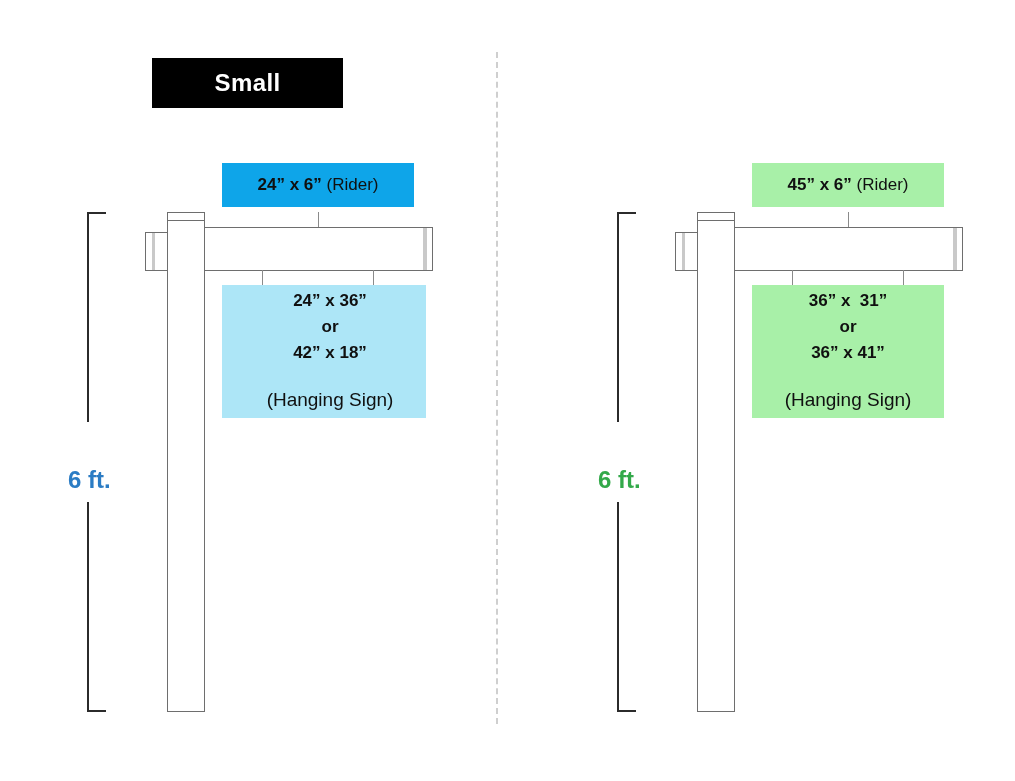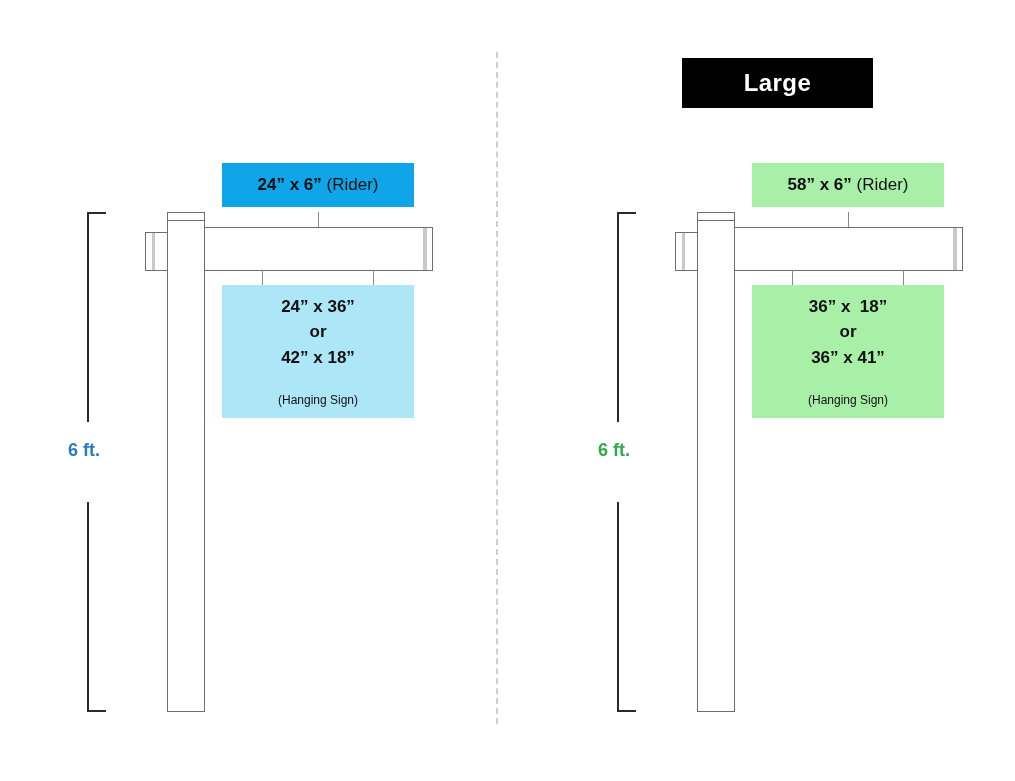--- a/index.html
+++ b/index.html
@@ -178,21 +178,21 @@
     justify-content: center;
     color: #101010;
   }
   .sign-box .line {
     font-size: 17px;
     font-weight: bold;
     line-height: 1.52;
     white-space: pre;
   }
   .sign-box .subnote {
-    font-size: 12px;
+    font-size: 19px;
     font-weight: normal;
     line-height: 1.52;
     margin-top: 20px;
   }
 
   
   .dim-bracket {
     position: absolute;
     left: 87px;
     top: 212px;
@@ -213,85 +213,85 @@
     width: 19px;
     height: 0;
     border-top: 2px solid #2b2b2b;
   }
   .dim-bracket .tick.top { top: 0; }
   .dim-bracket .tick.bottom { bottom: 0; }
 
   .dim-label {
     position: absolute;
     left: 68px;
-    top: 440px;
-    font-size: 18px;
+    top: 466px;
+    font-size: 24px;
     font-weight: bold;
     white-space: nowrap;
   }
 </style>
 </head>
 <body>
 
 <div id="stage">
 
   <div class="panel small">
 
+    <div class="header-banner">Small</div>
 
     <div class="rider-box" style="background: #0ea5e9;">
       <span class="dim">24” x 6”</span><span class="note"> (Rider)</span>
     </div>
 
     <div class="rider-arrow"></div>
 
     <div class="post-cap"></div>
     <div class="post-stub"></div>
     <div class="post-body"></div>
     <div class="crossarm"></div>
     <div class="hanger h1"></div>
     <div class="hanger h2"></div>
 
-    <div class="sign-box" style="background: rgb(173, 230, 247);">
+    <div class="sign-box" style="background: rgb(173, 230, 247); padding-left: 12px;">
       <div class="line">24” x 36”</div>
       <div class="line">or</div>
       <div class="line">42” x 18”</div>
       <div class="subnote">(Hanging Sign)</div>
     </div>
 
     <div class="dim-bracket">
       <div class="tick top"></div>
       <div class="seg upper"></div>
       <div class="seg lower"></div>
       <div class="tick bottom"></div>
     </div>
 
     <div class="dim-label" style="color:#2B7CC4">6 ft.</div>
   </div>
 
   <div class="divider"></div>
 
   <div class="panel large">
 
-    <div class="header-banner">Large</div>
 
     <div class="rider-box" style="background: rgb(168, 240, 168);">
-      <span class="dim">58” x 6”</span><span class="note"> (Rider)</span>
+      <span class="dim">45” x 6”</span><span class="note"> (Rider)</span>
     </div>
 
     <div class="rider-arrow"></div>
 
     <div class="post-cap"></div>
     <div class="post-stub"></div>
     <div class="post-body"></div>
     <div class="crossarm"></div>
     <div class="hanger h1"></div>
     <div class="hanger h2"></div>
 
     <div class="sign-box" style="background: rgb(168, 240, 168);">
-      <div class="line">36” x  18”</div>
+      <div class="line">36” x  31”</div>
       <div class="line">or</div>
       <div class="line">36” x 41”</div>
       <div class="subnote">(Hanging Sign)</div>
     </div>
 
     <div class="dim-bracket">
       <div class="tick top"></div>
       <div class="seg upper"></div>
       <div class="seg lower"></div>
       <div class="tick bottom"></div>

